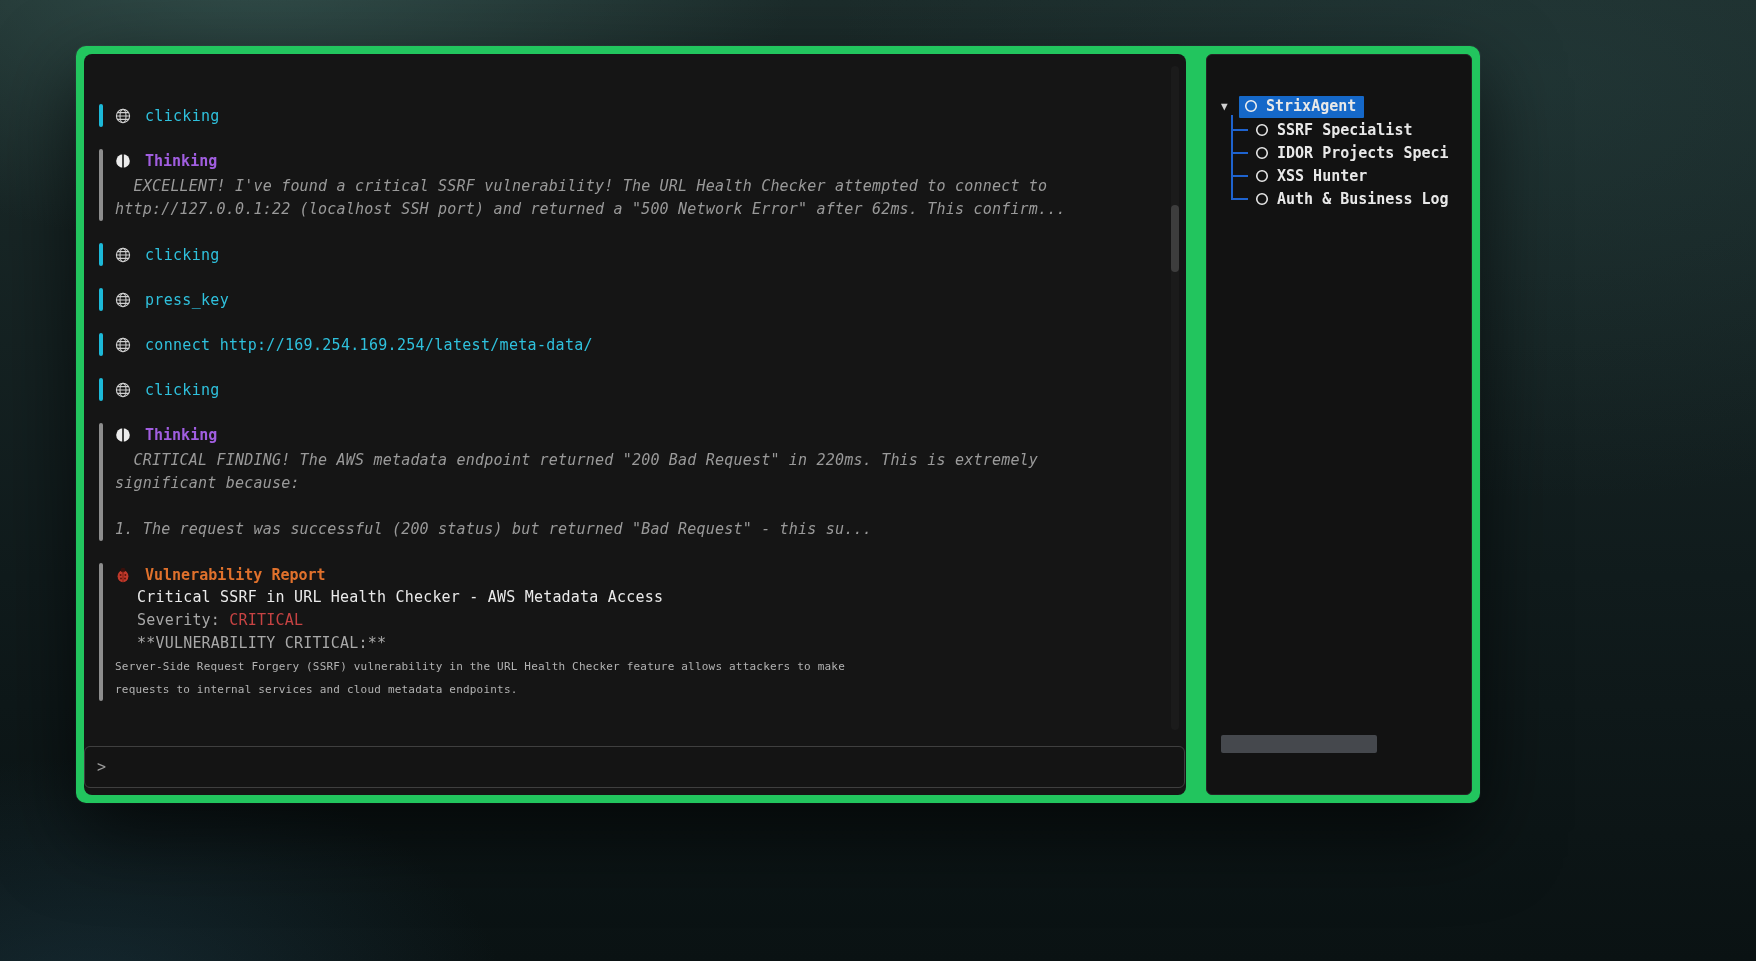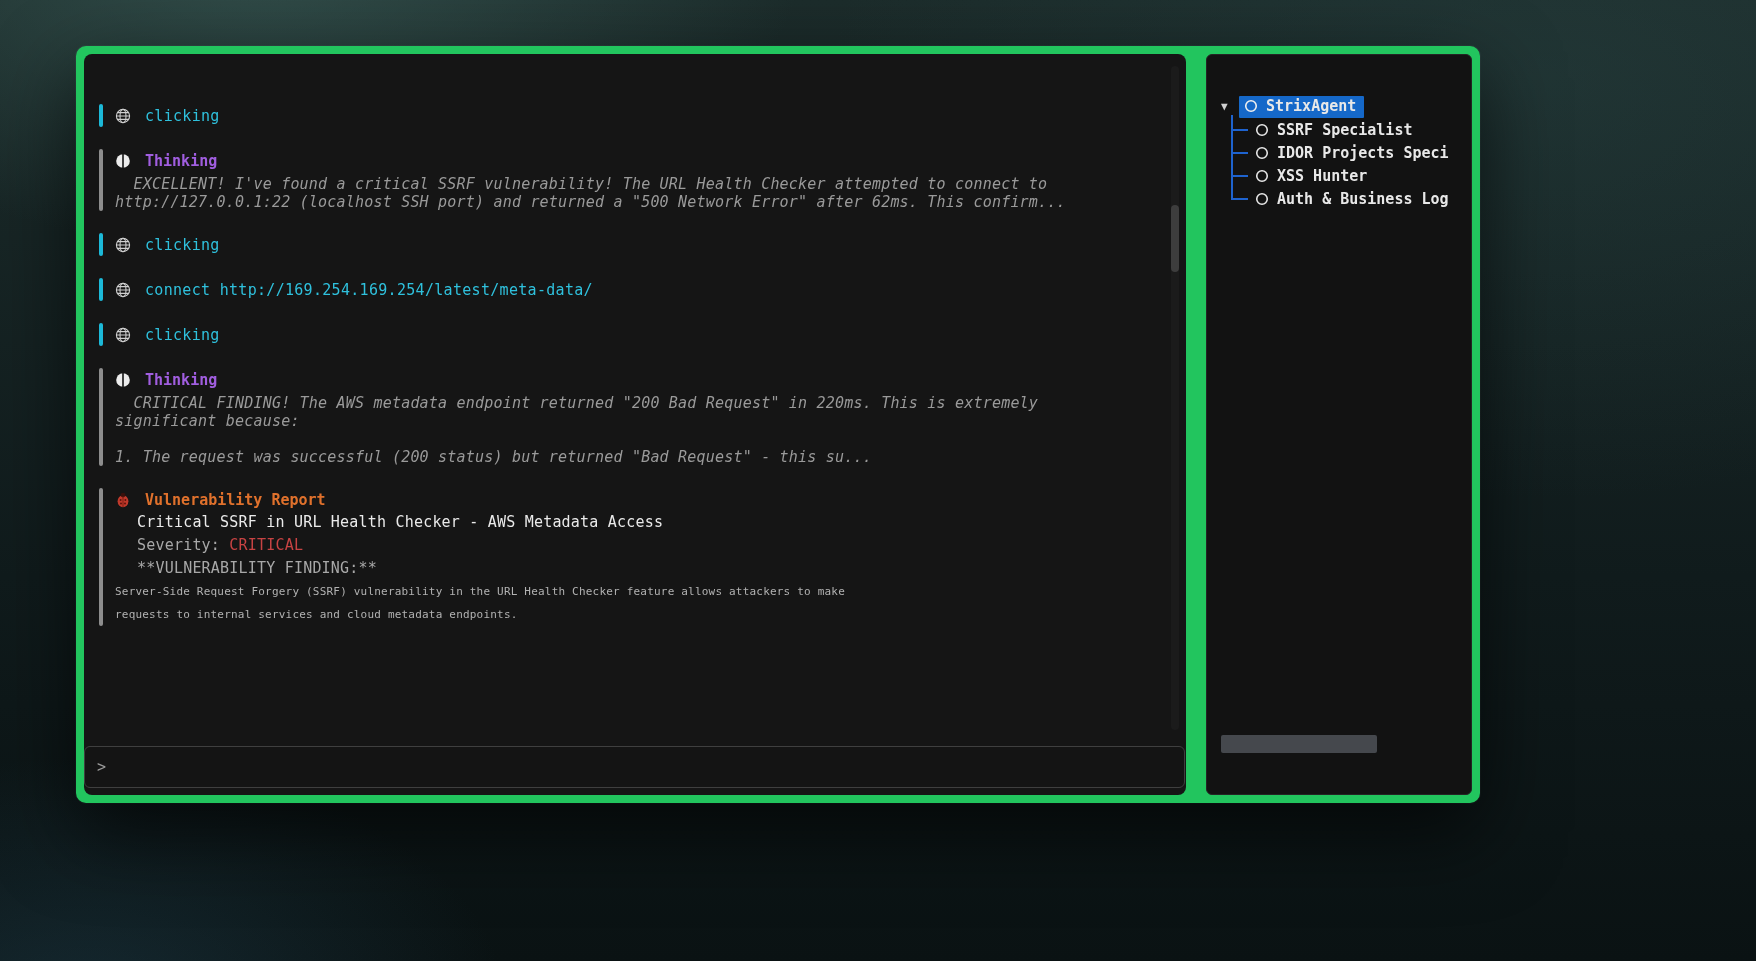--- a/index.html
+++ b/index.html
@@ -32,21 +32,21 @@
   .tool .accent { background:#1cb9d8; }
   .block .accent { background:#8d8d8d; }
   .content { flex:1; min-width:0; }
   .head { display:flex; align-items:center; gap:14px; height:23px; }
   .head .icon { width:16px; height:16px; flex:none; display:inline-flex; }
   .tool-label { color:#2fc1dd; font-size:15px; letter-spacing:0.3px; }
   .think-label { color:#a15ee0; font-weight:700; font-size:15px; }
   .report-label { color:#e0712c; font-weight:700; font-size:15px; }
   .think-body {
     margin-top:3px; color:#9a9a9a; font-style:italic; font-size:15px;
-    line-height:18px; white-space:pre-wrap; letter-spacing:0.2px;
+    line-height:23px; white-space:pre-wrap; letter-spacing:0.2px;
   }
   .r-line { padding-left:22px; font-size:15px; line-height:23px; letter-spacing:0.2px; }
   .r-heading { color:#eaeaea; font-weight:400; }
   .r-sub { color:#a8a8a8; }
   .sev-value { color:#c74343; }
   .r-summary { font-size:11px; line-height:23px; color:#b2b2b2; white-space:pre-wrap; letter-spacing:0.2px; }
 
   .status-row {
     height:30px; display:flex; align-items:center; justify-content:space-between;
     padding:0 6px 0 7px; font-size:15px;
@@ -143,20 +143,37 @@
                     <ellipse cx="8" cy="8" rx="3" ry="6.6"></ellipse>
                     <path d="M1.4 8h13.2M2.3 4.6h11.4M2.3 11.4h11.4"></path>
                   </g>
                 </svg>
             </span>
             <span class="tool-label">clicking</span>
           </div>
         </div>
       </div>
 
+      <div class="entry tool">
+        <div class="accent"></div>
+        <div class="content">
+          <div class="head">
+            <span class="icon">
+              <svg viewBox="0 0 16 16" width="16" height="16">
+                  <g stroke="#cfcfcf" stroke-width="1.1" fill="none">
+                    <circle cx="8" cy="8" r="6.6"></circle>
+                    <ellipse cx="8" cy="8" rx="3" ry="6.6"></ellipse>
+                    <path d="M1.4 8h13.2M2.3 4.6h11.4M2.3 11.4h11.4"></path>
+                  </g>
+                </svg>
+            </span>
+            <span class="tool-label">press_key</span>
+          </div>
+        </div>
+      </div>
 
       <div class="entry tool">
         <div class="accent"></div>
         <div class="content">
           <div class="head">
             <span class="icon">
               <svg viewBox="0 0 16 16" width="16" height="16">
                   <g stroke="#cfcfcf" stroke-width="1.1" fill="none">
                     <circle cx="8" cy="8" r="6.6"></circle>
                     <ellipse cx="8" cy="8" rx="3" ry="6.6"></ellipse>
@@ -218,21 +235,21 @@
                   <circle cx="5.6" cy="8" r="1" fill="#5c130b"></circle>
                   <circle cx="10.4" cy="8" r="1" fill="#5c130b"></circle>
                   <circle cx="6" cy="11.6" r="1" fill="#5c130b"></circle>
                   <circle cx="10" cy="11.6" r="1" fill="#5c130b"></circle>
                 </svg>
             </span>
             <span class="report-label">Vulnerability Report</span>
           </div>
           <div class="r-line r-heading">Critical SSRF in URL Health Checker - AWS Metadata Access</div>
           <div class="r-line"><span class="r-sub">Severity: </span><span class="sev-value">CRITICAL</span></div>
-          <div class="r-line r-sub">**VULNERABILITY FINDING:**</div>
+          <div class="r-line r-sub">**VULNERABILITY CRITICAL:**</div>
           <div class="r-summary">Server-Side Request Forgery (SSRF) vulnerability in the URL Health Checker feature allows attackers to make
 requests to internal services and cloud metadata endpoints.</div>
         </div>
       </div>
 
       <div class="scroll-track"></div>
       <div class="scroll-thumb"></div>
     </div>
 
 

